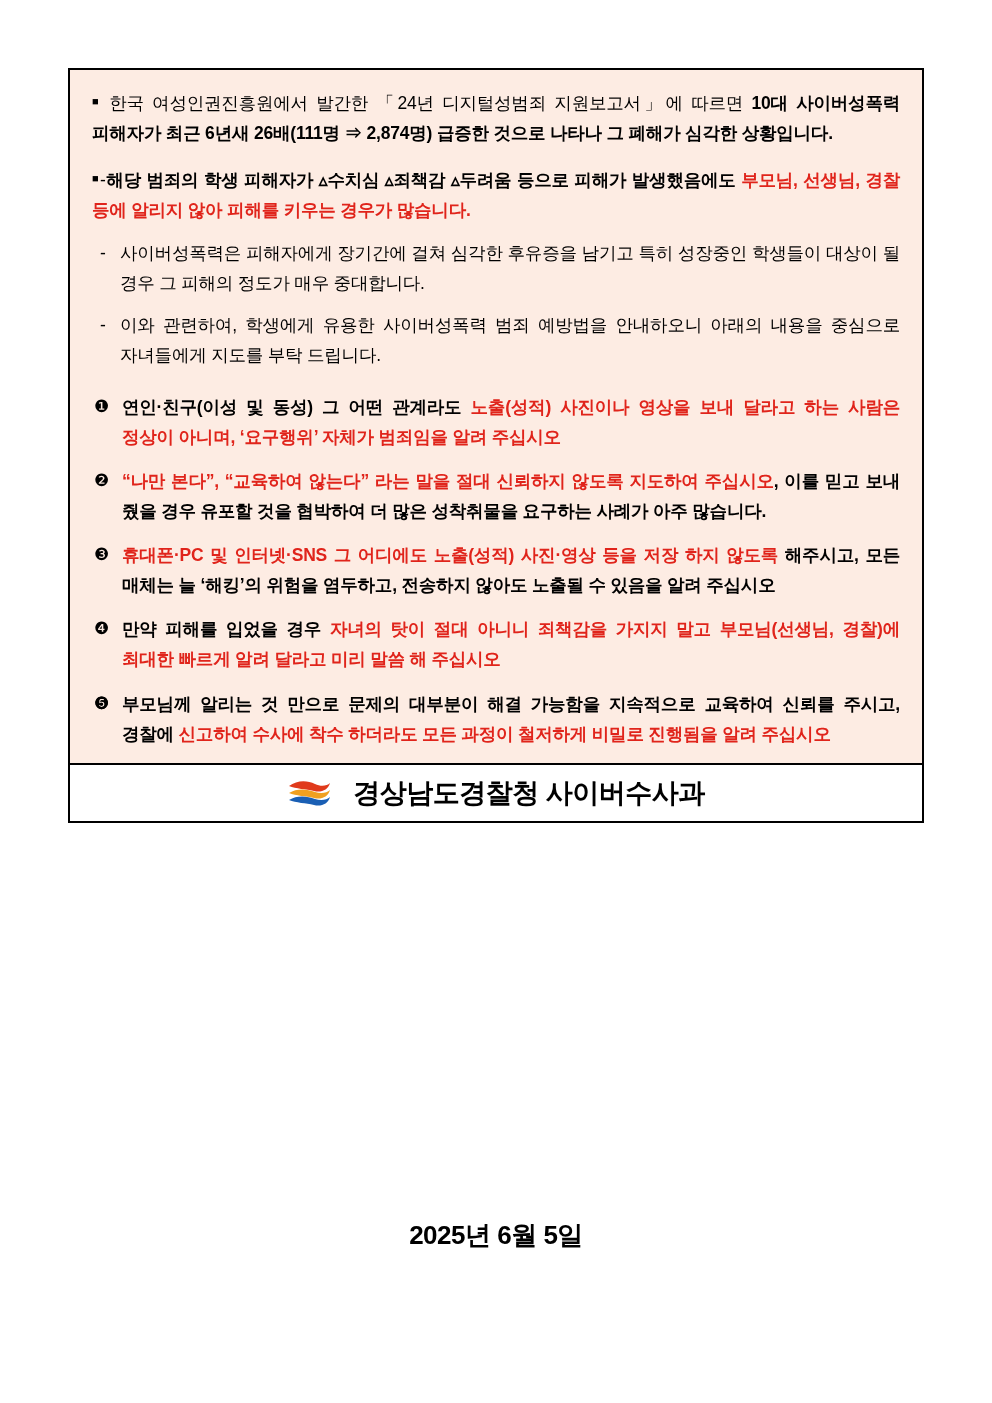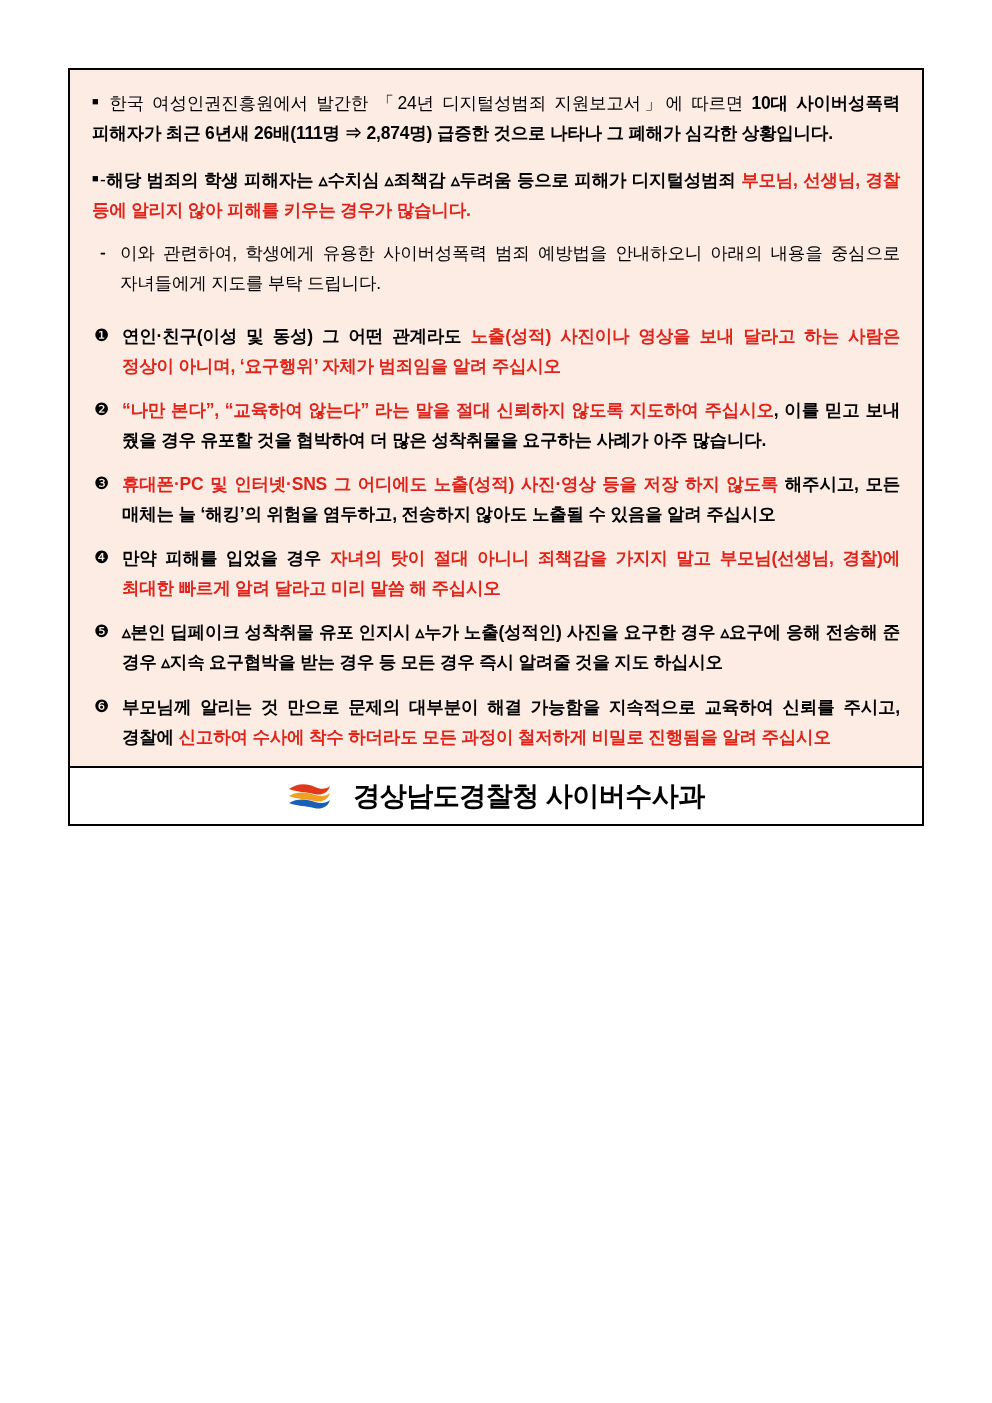--- a/index.html
+++ b/index.html
@@ -134,25 +134,25 @@
 
     <div class="para first body-text">
       <span class="bullet-sq">■</span><span>한국 여성인권진흥원에서 발간한 「24년 디지털성범죄 지원보고서」에 따르면 </span><span class="bold">10대 사이버성폭력 피해자가 최근 6년새 26배(111명 ⇒ 2,874명) 급증한 것으로 나타나 그 폐해가 심각한 상황입니다.</span>
     </div>
 
     <div class="dash-para body-text">
       <span class="dash">-</span>
     </div>
 
     <div class="para body-text">
-      <span class="bullet-sq">■</span><span class="bold">해당 범죄의 학생 피해자는 ▵수치심 ▵죄책감 ▵두려움 등으로 피해가 디지털성범죄 </span><span class="redbold">부모님, 선생님, 경찰 등에 알리지 않아 피해를 키우는 경우가 많습니다.</span>
+      <span class="bullet-sq">■</span><span class="bold">해당 범죄의 학생 피해자가 ▵수치심 ▵죄책감 ▵두려움 등으로 피해가 발생했음에도 </span><span class="redbold">부모님, 선생님, 경찰 등에 알리지 않아 피해를 키우는 경우가 많습니다.</span>
     </div>
 
     <div class="dash-para body-text">
-      <span class="dash">-</span>
+      <span class="dash">-</span><span>사이버성폭력은 피해자에게 장기간에 걸쳐 심각한 후유증을 남기고 특히 성장중인 학생들이 대상이 될 경우 그 피해의 정도가 매우 중대합니다.</span>
     </div>
 
     <div class="dash-para body-text">
       <span class="dash">-</span><span>이와 관련하여, 학생에게 유용한 사이버성폭력 범죄 예방법을 안내하오니 아래의 내용을 중심으로 자녀들에게 지도를 부탁 드립니다.</span>
     </div>
 
     <div class="num-list">
 
       <div class="num-item">
         <span class="num">❶</span><span class="bold">연인·친구(이성 및 동성) 그 어떤 관계라도 </span><span class="redbold">노출(성적) 사진이나 영상을 보내 달라고 하는 사람은 정상이 아니며, ‘요구행위’ 자체가 범죄임을 알려 주십시오</span>
@@ -164,21 +164,21 @@
 
       <div class="num-item">
         <span class="num">❸</span><span class="redbold">휴대폰·PC 및 인터넷·SNS 그 어디에도 노출(성적) 사진·영상 등을 저장 하지 않도록</span><span class="bold"> 해주시고, 모든 매체는 늘 ‘해킹’의 위험을 염두하고, 전송하지 않아도 노출될 수 있음을 알려 주십시오</span>
       </div>
 
       <div class="num-item">
         <span class="num">❹</span><span class="bold">만약 피해를 입었을 경우 </span><span class="redbold">자녀의 탓이 절대 아니니 죄책감을 가지지 말고 부모님(선생님, 경찰)에 최대한 빠르게 알려 달라고 미리 말씀 해 주십시오</span>
       </div>
 
       <div class="num-item">
-        <span class="num">❺</span><span class="bold">▵본인 딥페이크 성착취물 유포 인지시 ▵누가 노출(성적인) 사진을 요구한 경우 ▵요구에 응해 전송해 준 경우 ▵지속 요구협박을 받는 경우 등 모든 경우 즉시 알려줄 것을 지도 하십시오</span>
+        <span class="num">❺</span>
       </div>
 
       <div class="num-item">
         <span class="num">❻</span><span class="bold">부모님께 알리는 것 만으로 문제의 대부분이 해결 가능함을 지속적으로 교육하여 신뢰를 주시고, 경찰에 </span><span class="redbold">신고하여 수사에 착수 하더라도 모든 과정이 철저하게 비밀로 진행됨을 알려 주십시오</span>
       </div>
 
     </div>
 
     <div class="org-bar">
       <span class="org-logo">
@@ -187,15 +187,16 @@
           <path d="M2 15 C10 10, 20 11, 28 14 C34 16, 40 15, 43 12 C41 19, 34 22, 27 20 C19 18, 9 18, 2 15 Z" fill="#f0a020"></path>
           <path d="M2 22 C10 17, 20 18, 28 21 C34 23, 40 22, 43 19 C41 26, 34 29, 27 27 C19 25, 9 25, 2 22 Z" fill="#1a5fb4"></path>
         </svg>
       </span>
       <span class="org-name">경상남도경찰청 사이버수사과</span>
     </div>
 
   </div>
 
   <div class="sign-block">
+    <div class="sign-line1">2025년 6월 5일</div>
   </div>
 
 </div>
 
 </body></html>

